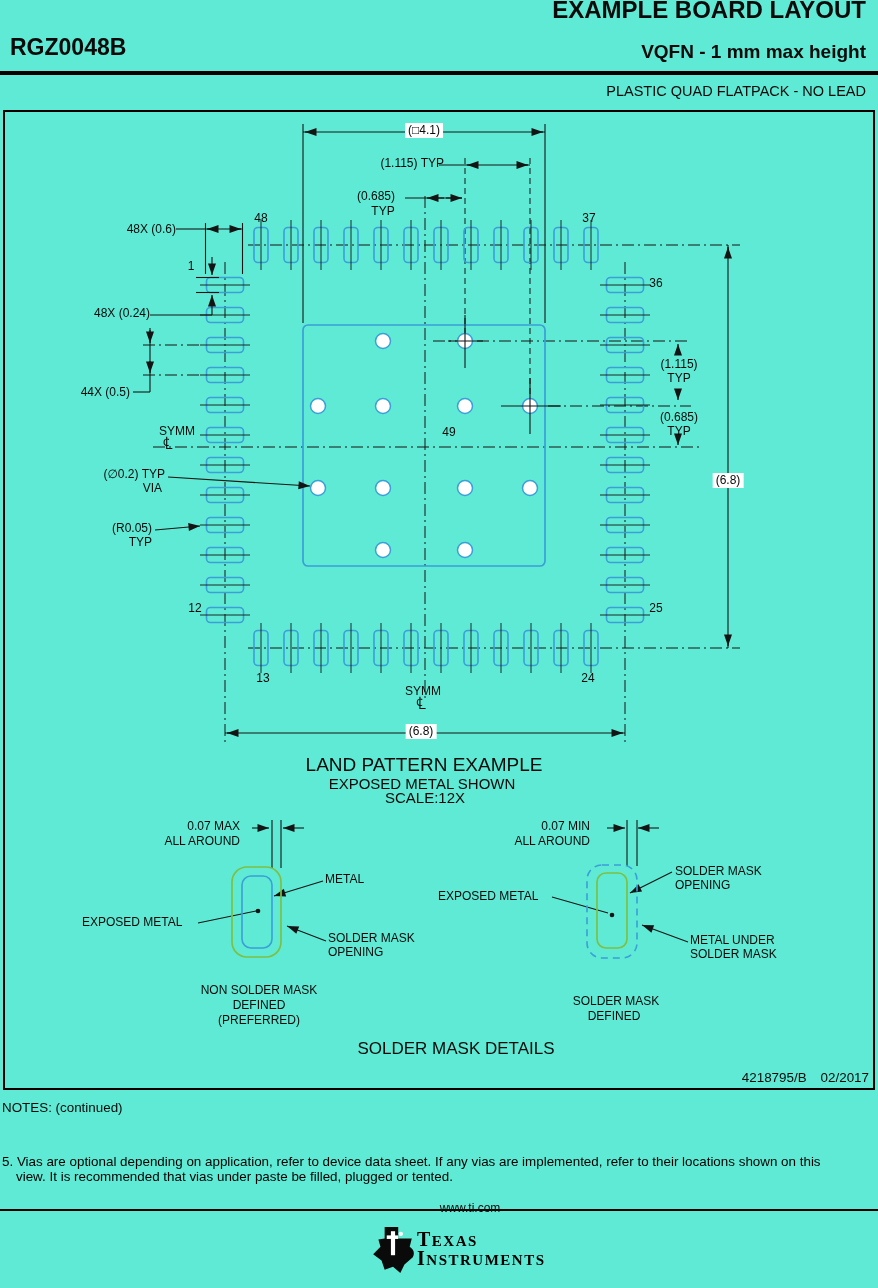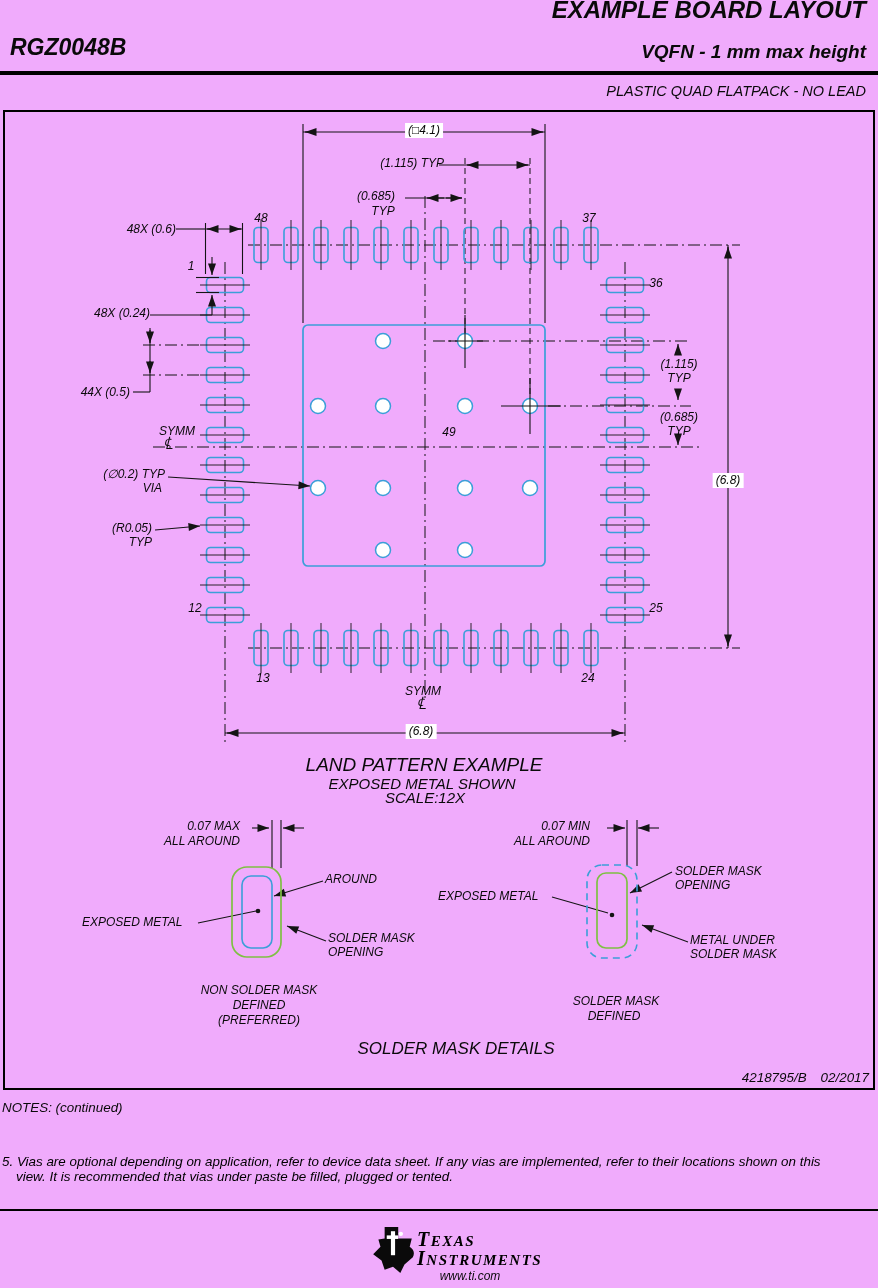--- a/index.html
+++ b/index.html
@@ -1,17 +1,17 @@
 <!DOCTYPE html>
 <html><head>
 <meta charset="utf-8">
 <style>
   html,body{margin:0;padding:0;background:#fff;}
-  #page{position:relative;width:878px;height:1288px;background:#f0abfc;overflow:hidden;
-        font-family:"Liberation Sans",sans-serif;color:#000;font-style:italic;}
+  #page{position:relative;width:878px;height:1288px;background:#5eead4;overflow:hidden;
+        font-family:"Liberation Sans",sans-serif;color:#000;}
   .lbl{position:absolute;font-size:12px;line-height:15px;white-space:nowrap;z-index:3;color:#0a0a0a;}
   .c{transform:translateX(-50%);}
   .bg{background:#fff;padding:0 3px;}
   .b{font-weight:bold;}
   .fs13{font-size:13.4px;}
   .fs15{font-size:15px;}
   .fs17{font-size:17px;}
   .fs19{font-size:19px;}
   .fs24{font-size:24px;}
   .fs23{font-size:23px;}
@@ -261,21 +261,21 @@
   <div class="lbl c" style="left:423px;top:684px;">SYMM</div>
   <div class="lbl c fs17" style="left:421px;top:696px;">℄</div>
   <div class="lbl c bg" style="left:421px;top:724px;">(6.8)</div>
 
   <div class="lbl c fs19" style="left:424px;top:757px;">LAND PATTERN EXAMPLE</div>
   <div class="lbl c fs15" style="left:422px;top:776px;">EXPOSED METAL SHOWN</div>
   <div class="lbl c fs15" style="left:425px;top:790px;">SCALE:12X</div>
 
   <div class="lbl" style="right:638px;top:819px;">0.07 MAX</div>
   <div class="lbl" style="right:638px;top:834px;">ALL AROUND</div>
-  <div class="lbl" style="left:325px;top:872px;">AROUND</div>
+  <div class="lbl" style="left:325px;top:872px;">METAL</div>
   <div class="lbl" style="left:82px;top:915px;">EXPOSED METAL</div>
   <div class="lbl" style="left:328px;top:931px;">SOLDER MASK</div>
   <div class="lbl" style="left:328px;top:945px;">OPENING</div>
   <div class="lbl c" style="left:259px;top:983px;">NON SOLDER MASK</div>
   <div class="lbl c" style="left:259px;top:998px;">DEFINED</div>
   <div class="lbl c" style="left:259px;top:1013px;">(PREFERRED)</div>
 
   <div class="lbl" style="right:288px;top:819px;">0.07 MIN</div>
   <div class="lbl" style="right:288px;top:834px;">ALL AROUND</div>
   <div class="lbl" style="left:675px;top:864px;">SOLDER MASK</div>
@@ -299,15 +299,15 @@
   <svg id="tiicon" width="42" height="48" viewBox="0 0 40 46">
     <path d="M12,1 L25,1 L25,12 L38,12 L36,20 Q42,24 39,30 L31,37 L27,45 L20,39 L12,42 L9,33 L1,27 L8,20 L6,13 L12,12 Z" fill="#0a0a0a"></path>
     <rect x="18" y="5" width="4" height="23" fill="#fff"></rect>
     <rect x="14" y="9" width="11" height="3.4" fill="#fff"></rect>
     <circle cx="27.5" cy="7.5" r="2.1" fill="#fff"></circle>
   </svg>
   <div id="wordmark">
     <span class="brand">Texas</span>
     <span class="brand">Instruments</span>
   </div>
-  <div class="lbl c" style="left:470px;top:1269px;">www.ti.com</div>
+  <div class="lbl c" style="left:470px;top:1201px;">www.ti.com</div>
 
 </div>
 
 </body></html>

